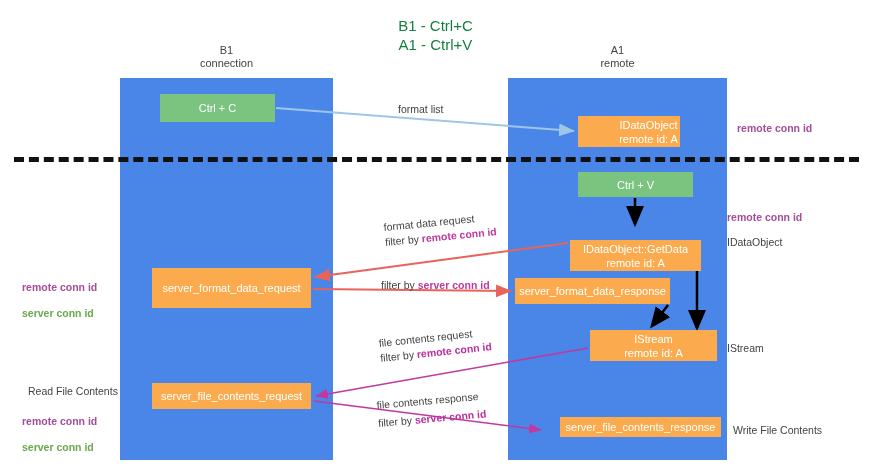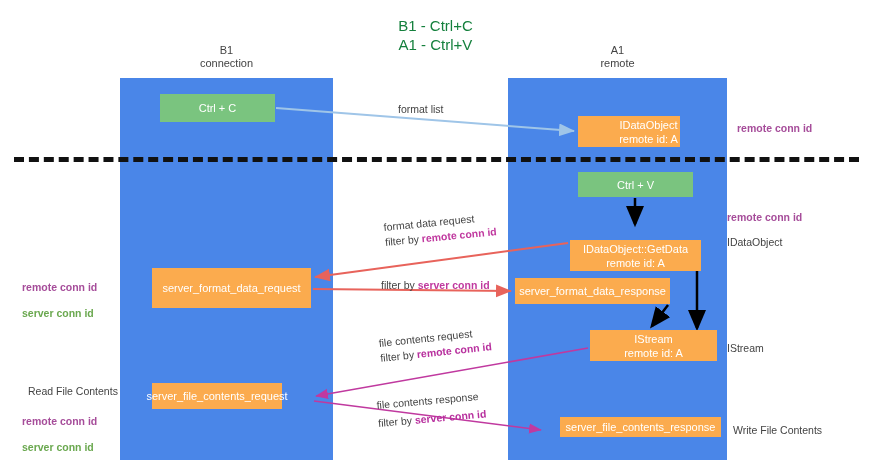--- a/index.html
+++ b/index.html
@@ -46,21 +46,21 @@
   .node.green{background:#7ac47f;}
   .node.orange{background:#fbab4e;}
 
   #n-ctrlc{left:160px;top:94px;width:115px;height:28px;}
   #n-dataobject{left:578px;top:116px;width:102px;height:31px;padding-left:39px;}
   #n-ctrlv{left:578px;top:172px;width:115px;height:25px;}
   #n-getdata{left:570px;top:228px;width:131px;height:31px;margin-top:12px;}
   #n-srv-fmt-req{left:152px;top:268px;width:159px;height:40px;}
   #n-srv-fmt-resp{left:515px;top:278px;width:155px;height:26px;}
   #n-istream{left:590px;top:330px;width:127px;height:31px;}
-  #n-srv-file-req{left:152px;top:383px;width:130px;height:26px;}
+  #n-srv-file-req{left:152px;top:383px;width:159px;height:26px;}
   #n-srv-file-resp{left:560px;top:417px;width:161px;height:20px;}
 
   
   .side-label{
     position:absolute;font-size:10.5px;line-height:13px;white-space:pre-line;
   }
   .lbl-purple{color:#a64d9a;font-weight:bold;}
   .lbl-green{color:#6aa84f;font-weight:bold;}
   .lbl-grey{color:#434343;}
 

